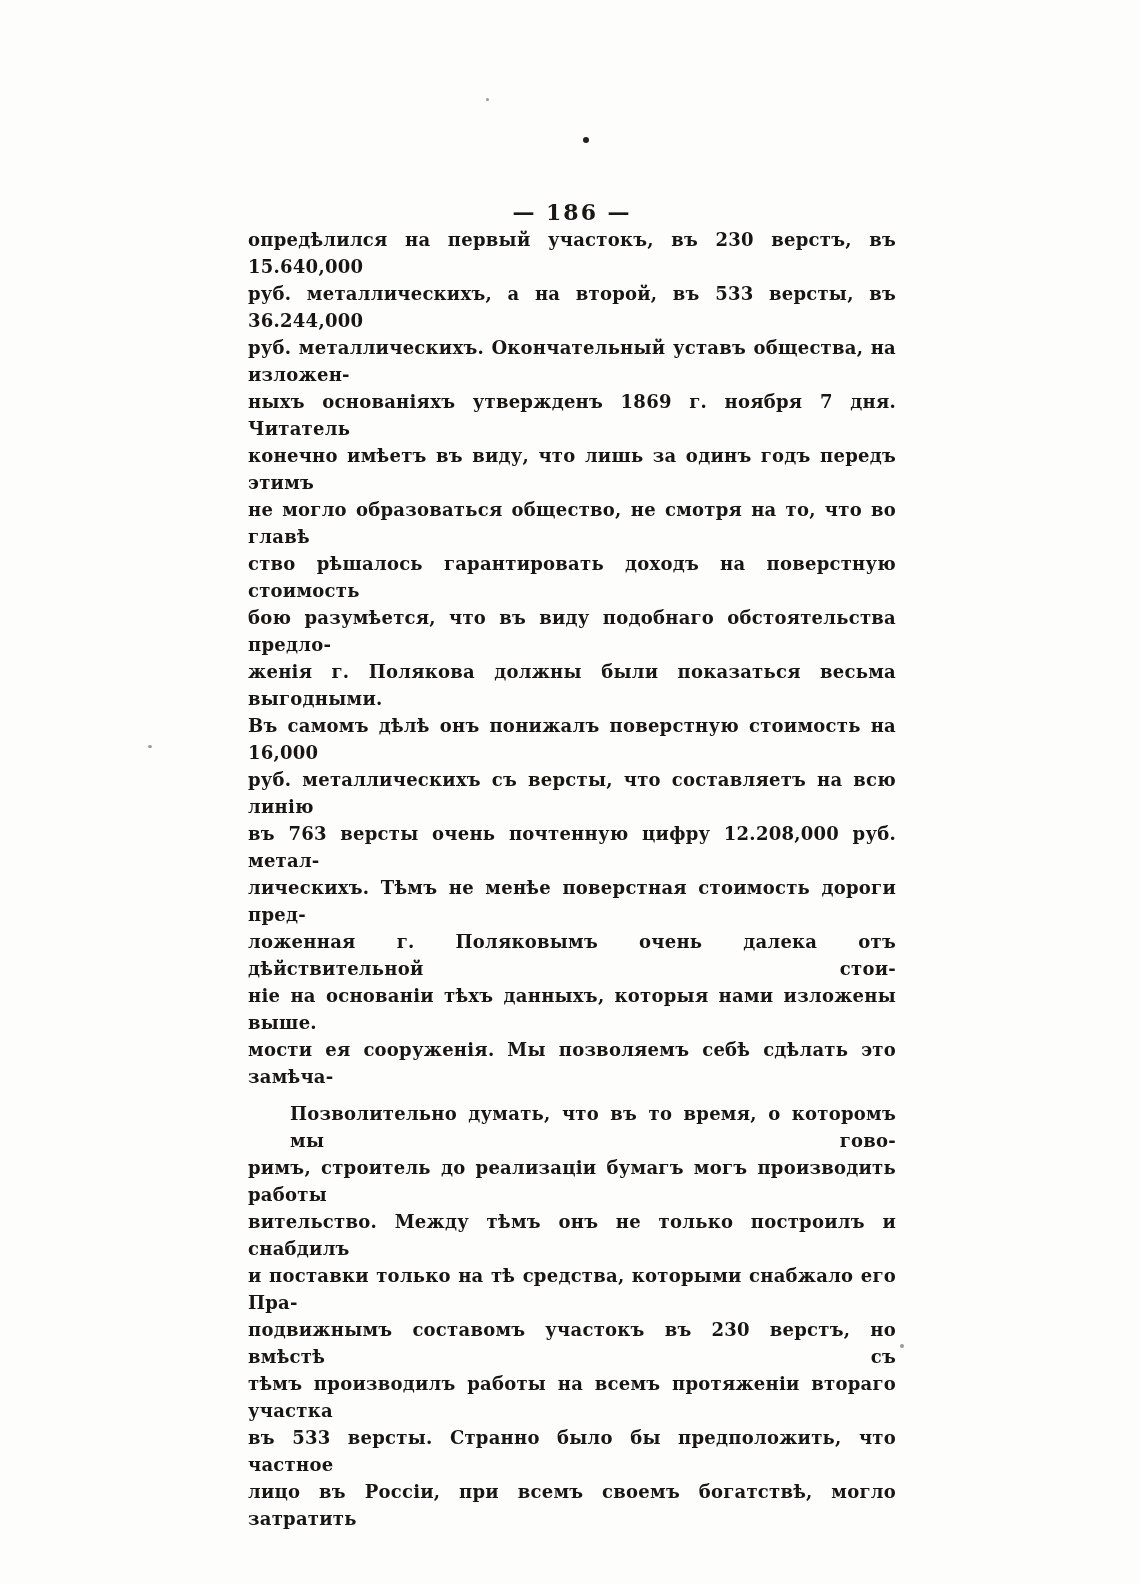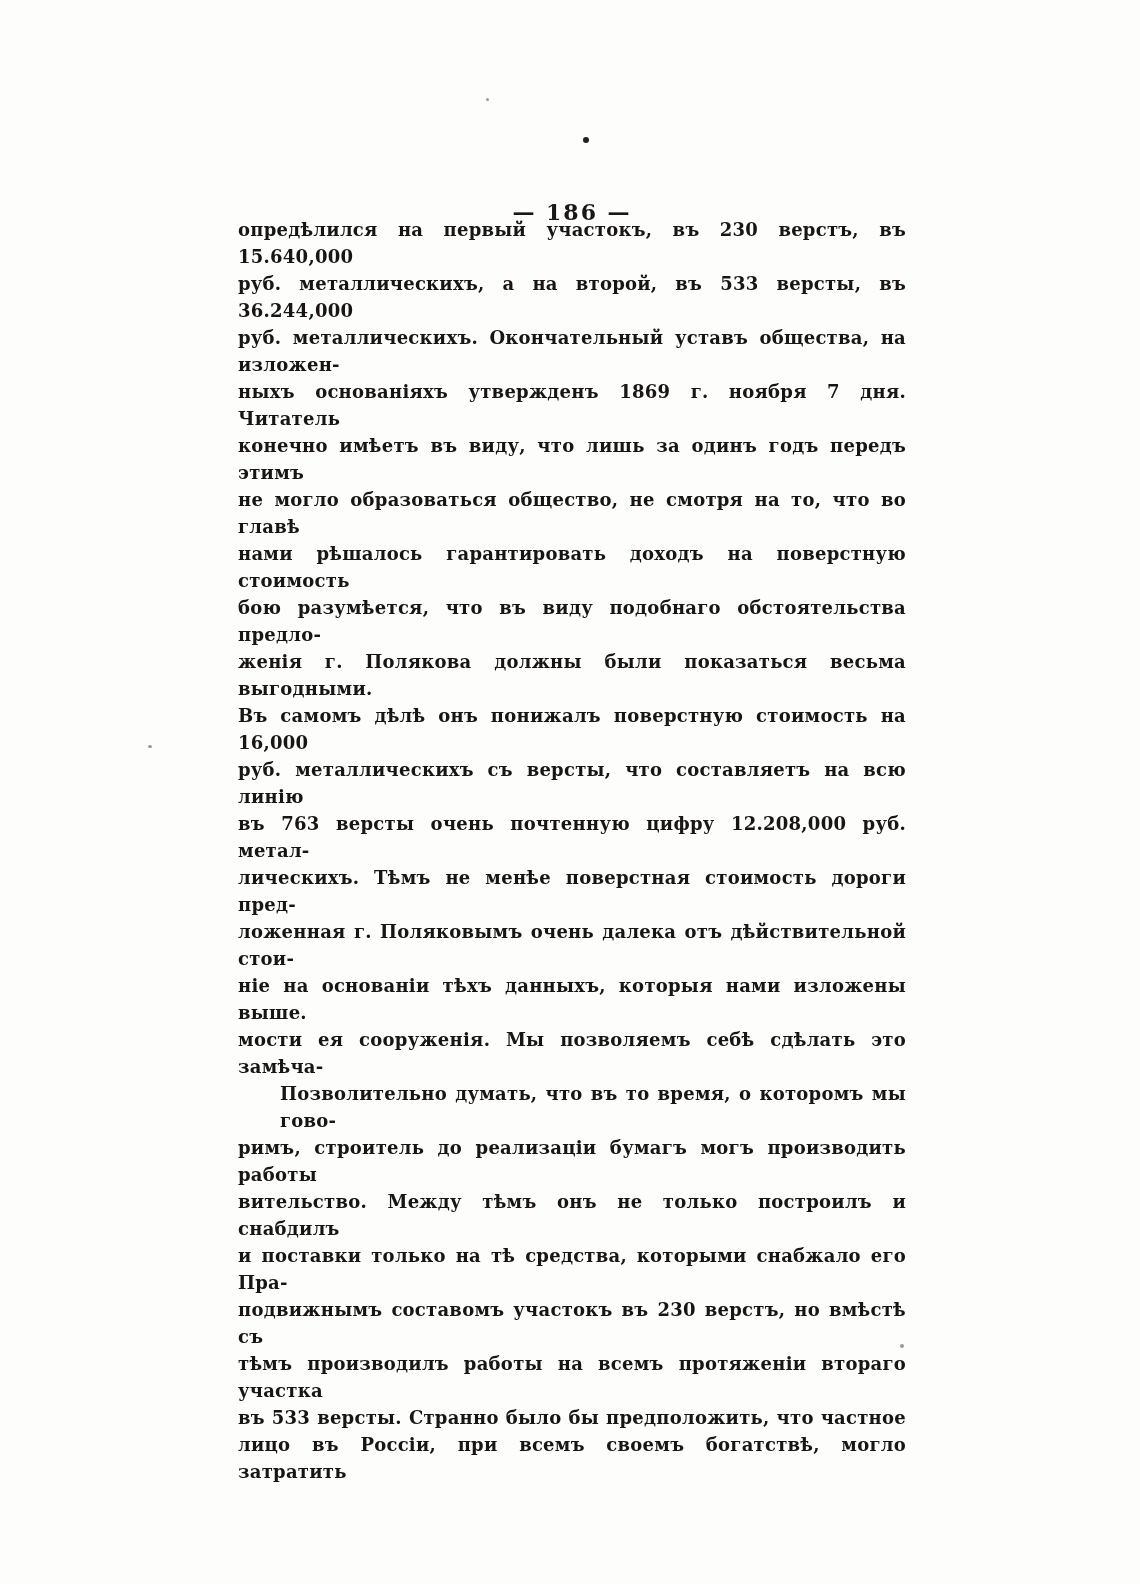--- a/index.html
+++ b/index.html
@@ -35,21 +35,21 @@
     position: absolute;
     top: 216px;
     left: 238px;
     width: 668px;
     font-size: 18px;
     font-weight: bold;
     line-height: 27px;
     letter-spacing: 0.25px;
   }
   .paragraph {
-    margin: 0;
+    margin: 10px;
   }
   .line {
     text-align: justify;
     text-align-last: justify;
     white-space: normal;
   }
   .line.indent {
     padding-left: 42px;
   }
   .ink-dot {
@@ -83,21 +83,21 @@
   <div class="page-number">— 186 —</div>
 
   <div class="text-block">
       <div class="paragraph">
         <div class="line">опредѣлился на первый участокъ, въ 230 верстъ, въ 15.640,000</div>
         <div class="line">руб. металлическихъ, а на второй, въ 533 версты, въ 36.244,000</div>
         <div class="line">руб. металлическихъ. Окончательный уставъ общества, на изложен-</div>
         <div class="line">ныхъ основаніяхъ утвержденъ 1869 г. ноября 7 дня. Читатель</div>
         <div class="line">конечно имѣетъ въ виду, что лишь за одинъ годъ передъ этимъ</div>
         <div class="line">не могло образоваться общество, не смотря на то, что во главѣ</div>
-        <div class="line">нами рѣшалось гарантировать доходъ на поверстную стоимость</div>
+        <div class="line">ство рѣшалось гарантировать доходъ на поверстную стоимость</div>
         <div class="line">бою разумѣется, что въ виду подобнаго обстоятельства предло-</div>
         <div class="line">женія г. Полякова должны были показаться весьма выгодными.</div>
         <div class="line">Въ самомъ дѣлѣ онъ понижалъ поверстную стоимость на 16,000</div>
         <div class="line">руб. металлическихъ съ версты, что составляетъ на всю линію</div>
         <div class="line">въ 763 версты очень почтенную цифру 12.208,000 руб. метал-</div>
         <div class="line">лическихъ. Тѣмъ не менѣе поверстная стоимость дороги пред-</div>
         <div class="line">ложенная г. Поляковымъ очень далека отъ дѣйствительной стои-</div>
         <div class="line">ніе на основаніи тѣхъ данныхъ, которыя нами изложены выше.</div>
         <div class="line">мости ея сооруженія. Мы позволяемъ себѣ сдѣлать это замѣча-</div>
       </div>

